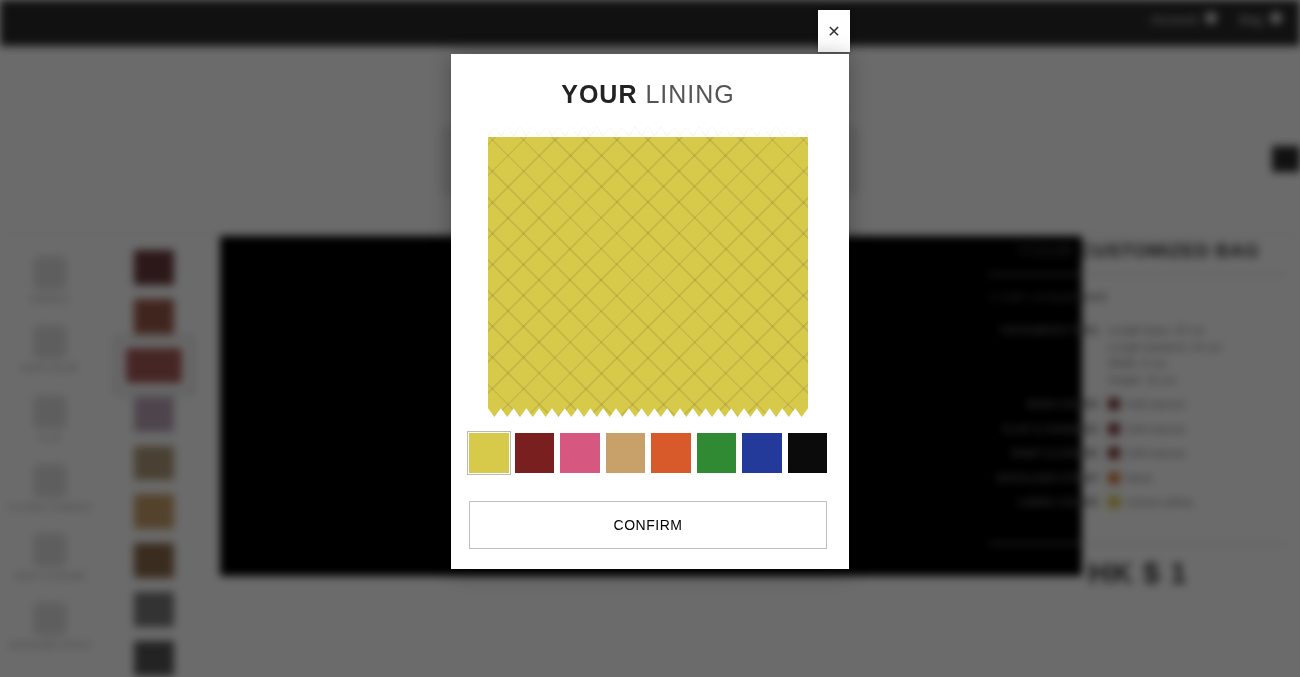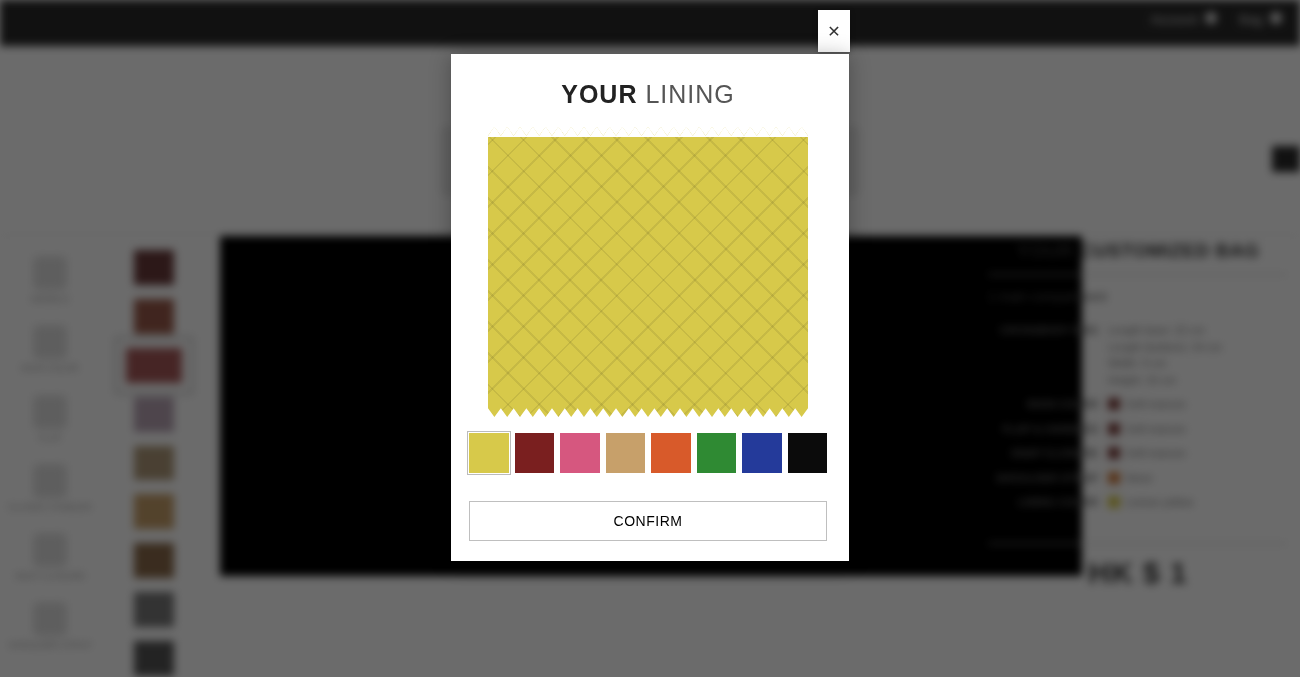--- a/index.html
+++ b/index.html
@@ -126,21 +126,21 @@
   .color-row {
     display:flex; gap:6px; justify-content:flex-start; padding: 16px 18px 0 18px;
   }
   .color-opt {
     width:40px; height:40px; cursor:pointer;
   }
   .color-opt.sel { outline:1px solid #bbb; outline-offset:1px;}
 
   .confirm-btn {
     display:block; margin: 28px 18px 0 18px; width: calc(100% - 36px);
-    height: 40px; background:#fff; border:1px solid #bfbfbf;
+    height: 48px; background:#fff; border:1px solid #bfbfbf;
     font-size: 14px; letter-spacing: .5px; cursor:pointer;
   }
 </style>
 </head>
 <body>
 
 <div class="backdrop">
   <div class="top-bar">
     <div class="right-links">
       <span>

